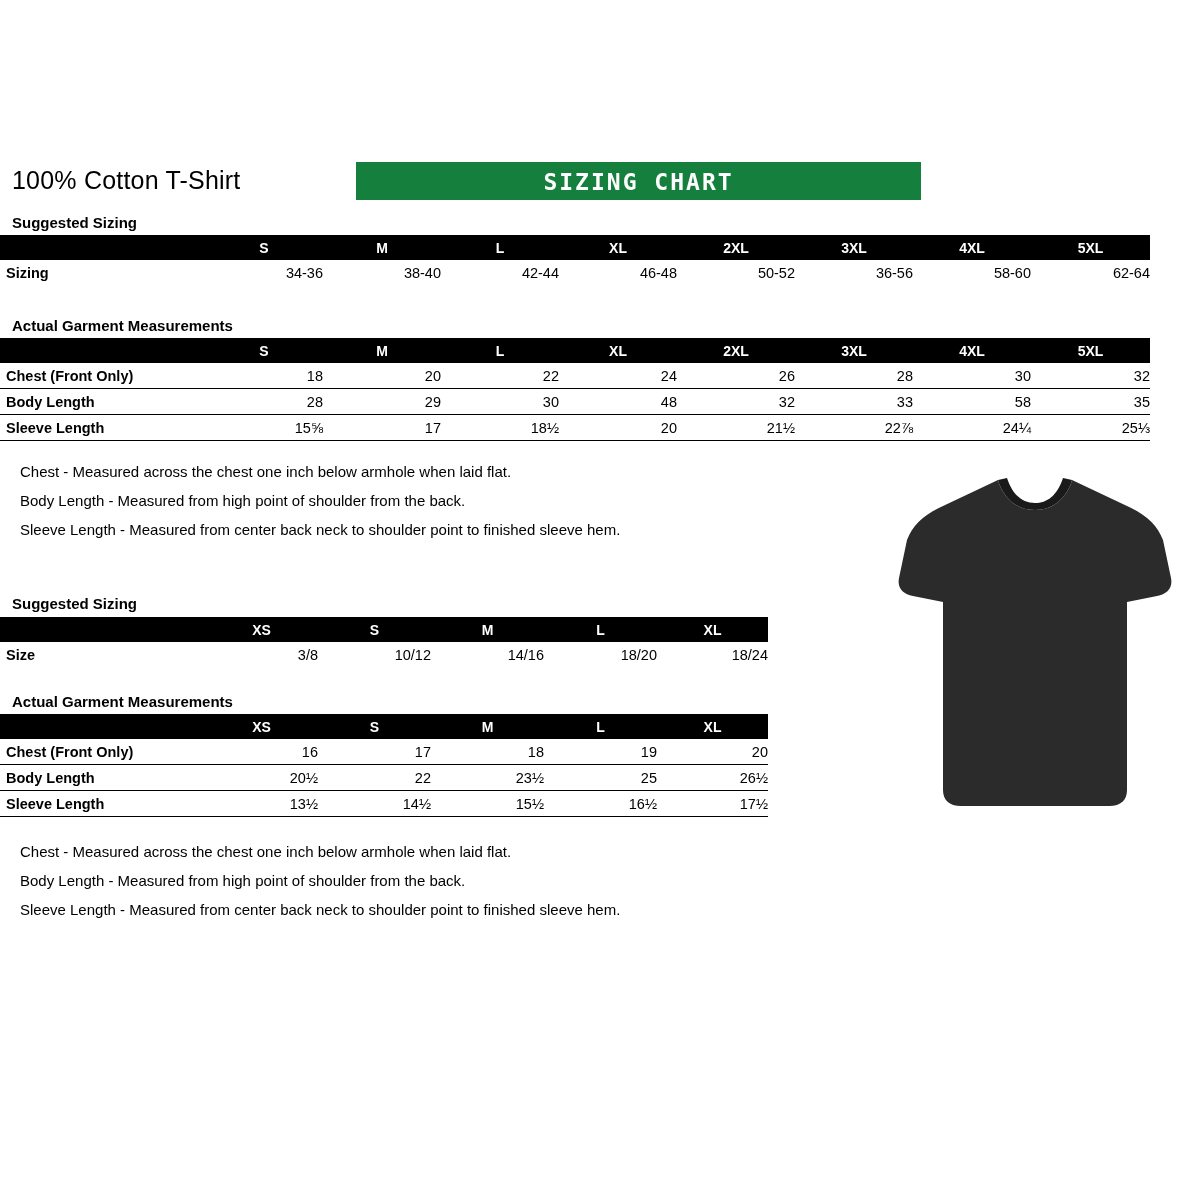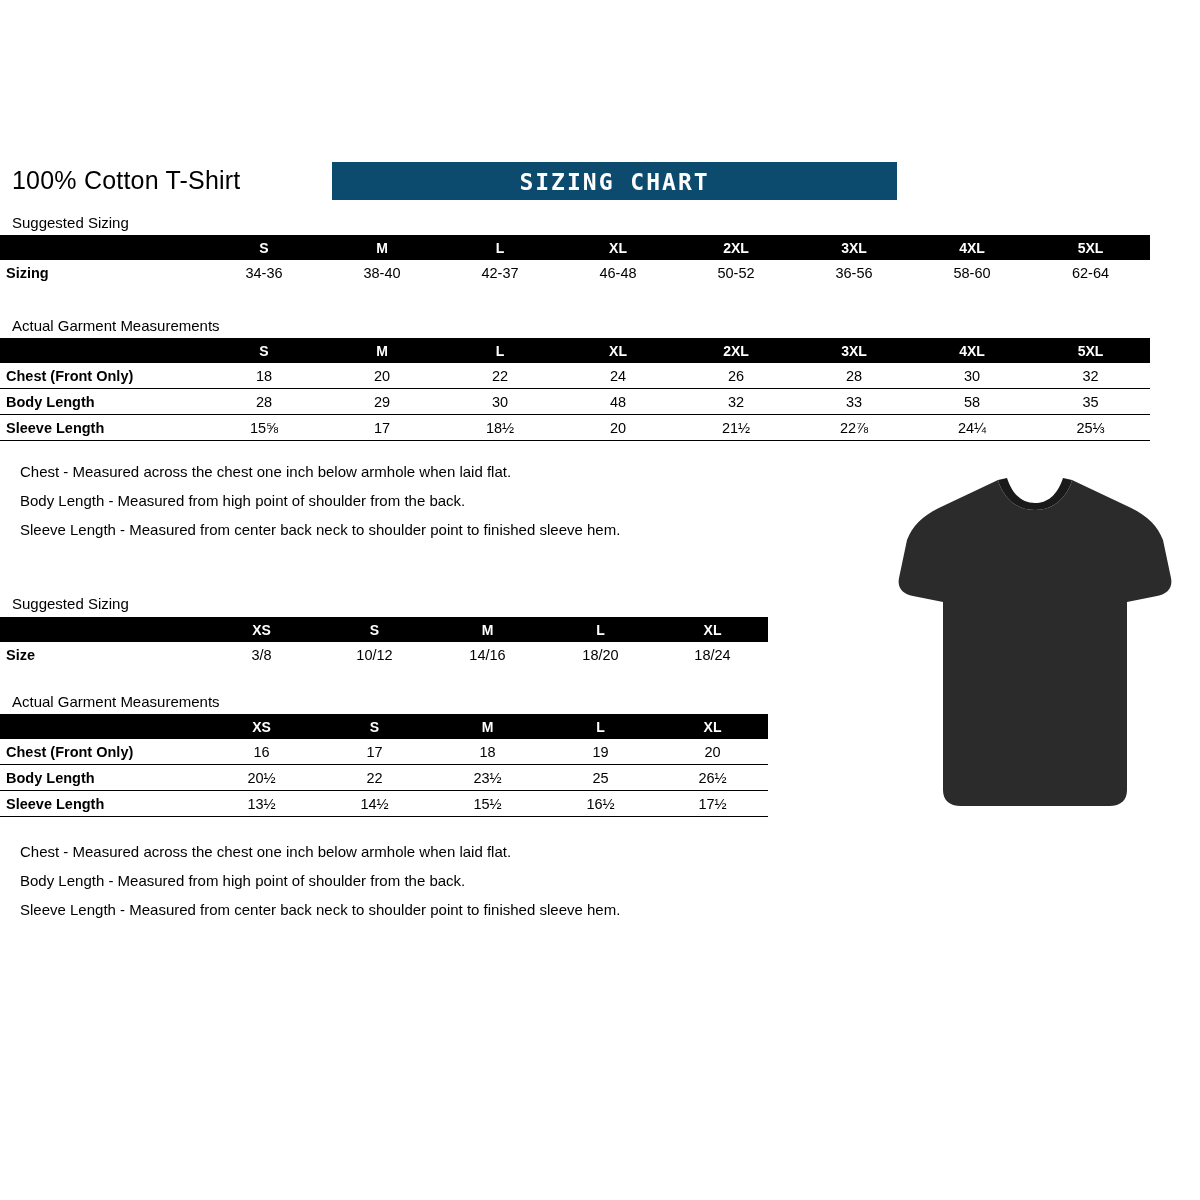--- a/index.html
+++ b/index.html
@@ -27,43 +27,43 @@
     position: absolute;
     left: 12px;
     top: 166px;
     font-size: 25px;
     font-weight: 400;
     letter-spacing: 0.2px;
     white-space: nowrap;
   }
   .sizing-banner {
     position: absolute;
-    left: 332px;
+    left: 356px;
     top: 162px;
     width: 565px;
     height: 38px;
-    background: #0c4a6e;
+    background: #15803d;
   }
   .sizing-banner span {
     position: absolute;
     left: 0; right: 0;
     top: 7px;
     text-align: center;
     color: #ffffff;
     font-family: "DejaVu Sans Mono", monospace;
     font-size: 23px;
     font-weight: bold;
     letter-spacing: 2px;
   }
 
   
   .sec-label {
     position: absolute;
     font-size: 15px;
-    font-weight: 400;
+    font-weight: 700;
     white-space: nowrap;
   }
 
   
   table.chart {
     position: absolute;
     border-collapse: collapse;
     table-layout: fixed;
     font-size: 14.5px;
   }
@@ -81,21 +81,21 @@
   table.chart thead th {
     font-weight: bold;
     font-size: 14px;
     text-align: center;
   }
   table.chart thead th.rowhdr {
     text-align: left;
     padding-left: 6px;
   }
   table.chart tbody td {
-    text-align: center;
+    text-align: right;
     border-bottom: 1px solid #000000;
   }
   table.chart tbody td.rowhdr {
     text-align: left;
     padding-left: 6px;
     font-weight: bold;
     font-size: 14.5px;
   }
   table.chart tbody tr.no-rule td {
     border-bottom: none;
@@ -167,21 +167,21 @@
         <th>3XL</th>
         <th>4XL</th>
         <th>5XL</th>
       </tr>
     </thead>
     <tbody>
       <tr class="no-rule">
         <td class="rowhdr">Sizing</td>
         <td>34-36</td>
         <td>38-40</td>
-        <td>42-37</td>
+        <td>42-44</td>
         <td>46-48</td>
         <td>50-52</td>
         <td>36-56</td>
         <td>58-60</td>
         <td>62-64</td>
       </tr>
     </tbody>
   </table>
 
   <div class="sec-label" style="left:12px; top:317px;">Actual Garment Measurements</div>

